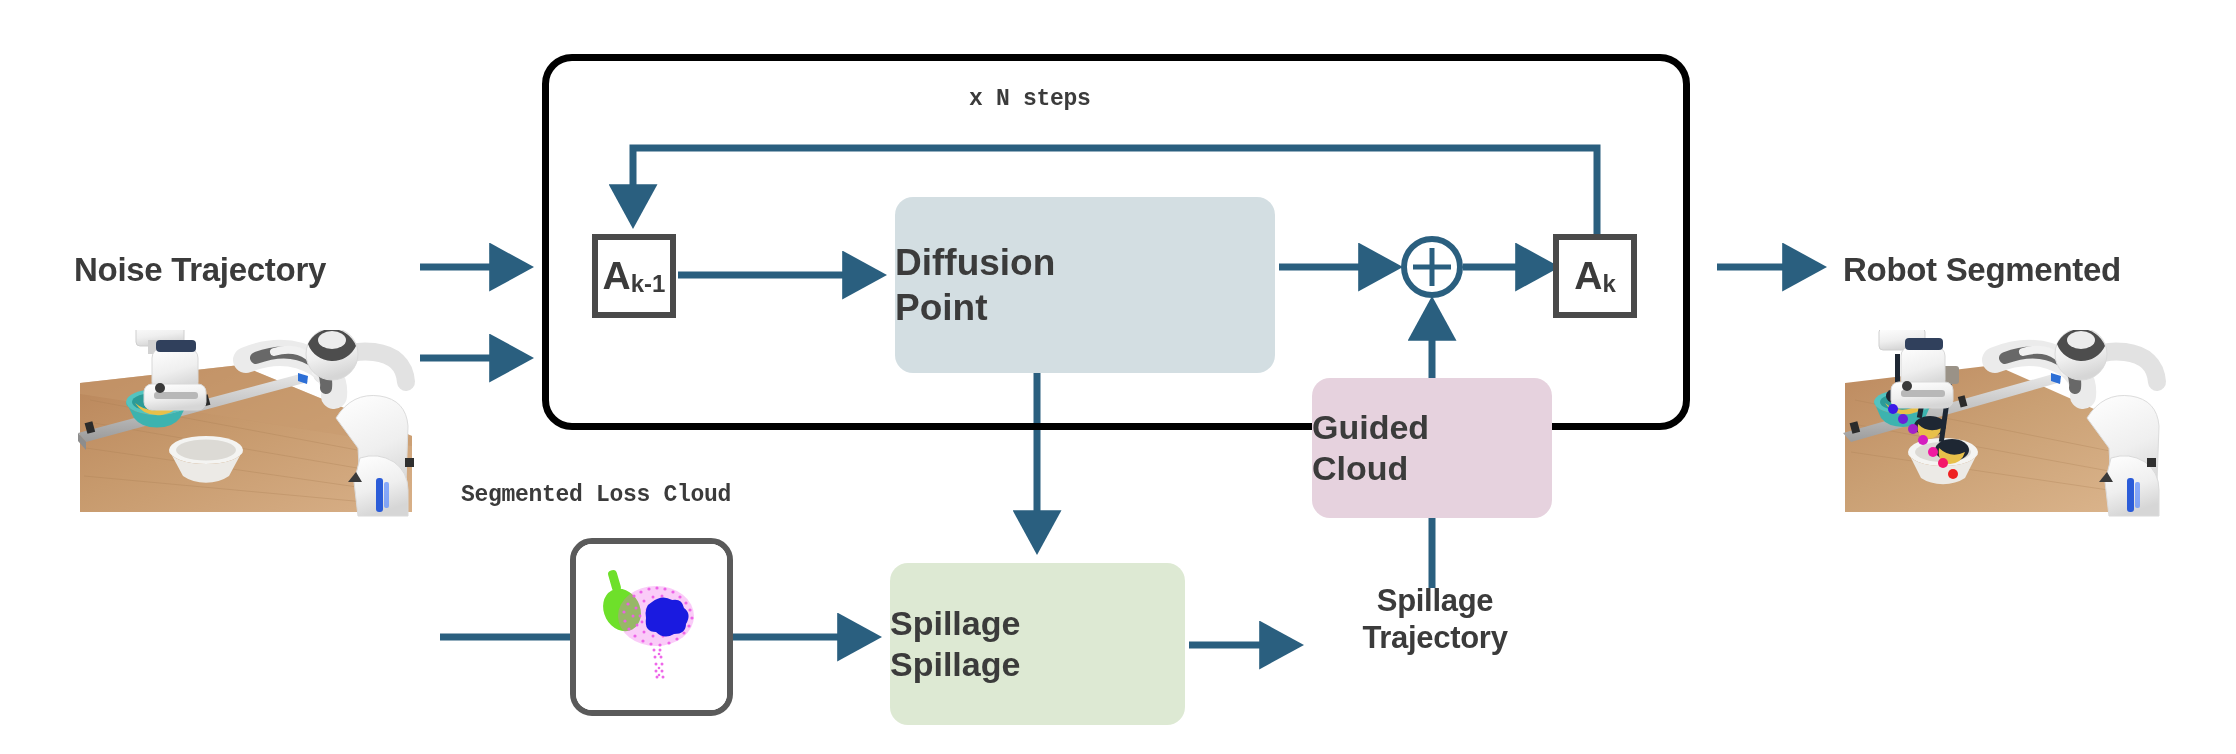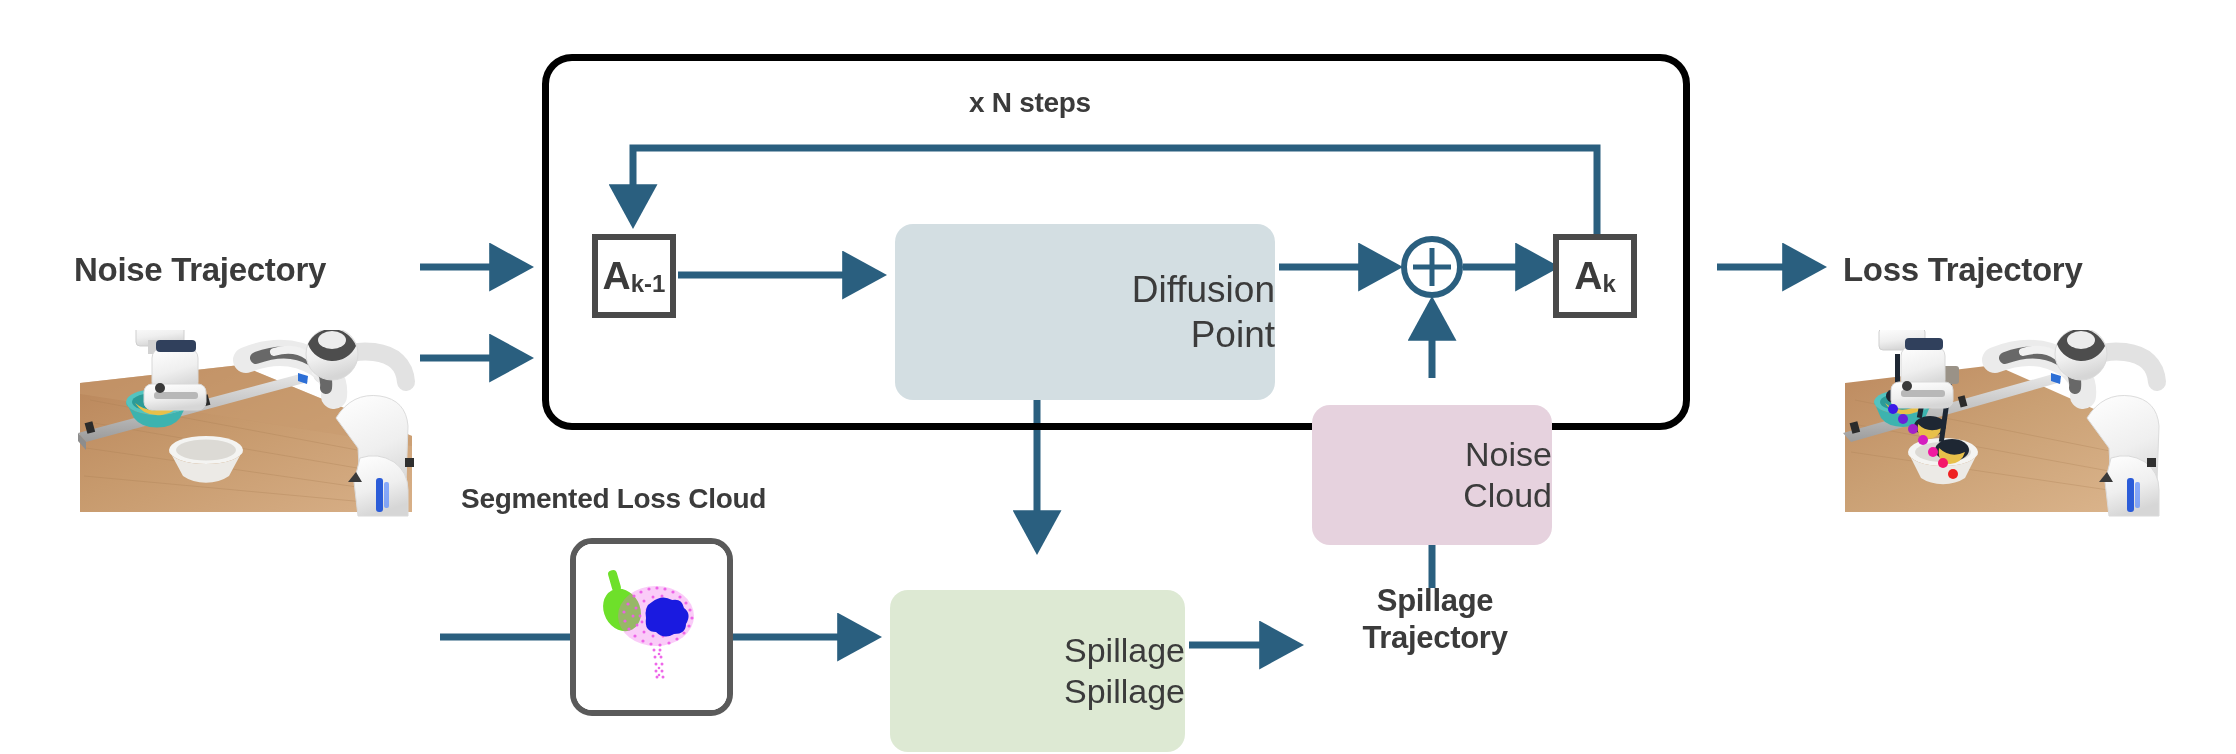--- a/index.html
+++ b/index.html
@@ -20,21 +20,21 @@
   .lbl{
     position:absolute;
     color:#3b3b3b;
     font-weight:bold;
     letter-spacing:-0.3px;
     white-space:nowrap;
     line-height:1.18;
   }
   .lbl-xl{font-size:33px;text-align:right;}
   .lbl-lg{font-size:31px;}
-  .lbl-md{font-size:28px;}
+  .lbl-md{font-size:23px;font-family:Liberation Mono, monospace;}
 
   
   #main-loop-box{
     left:542px; top:54px;
     width:1148px; height:376px;
     border:7px solid #000000;
     border-radius:30px;
     box-sizing:border-box;
     background:transparent;
   }
@@ -54,27 +54,26 @@
   }
   .abox sub{font-size:24px;line-height:0;vertical-align:baseline;position:relative;top:8px;}
 
   
   .pbox{
     position:absolute;
     border-radius:18px;
     box-sizing:border-box;
     display:flex;
     flex-direction:column;
-    align-items:flex-end;
+    align-items:flex-start;
     justify-content:center;
     color:#3b3b3b;
-    font-weight:normal;
+    font-weight:bold;
     text-align:center;
     line-height:1.22;
-    margin-top:27px;
   }
   #diffusion-policy-box{
     left:895px; top:197px; width:380px; height:176px;
     background:#d3dee2;
     font-size:37px;
   }
   #guided-loss-box{
     left:1312px; top:378px; width:240px; height:140px;
     background:#e6d2de;
     font-size:34px;
@@ -333,21 +332,21 @@
 
   <div class="abs" id="adder-node" style="left:1399px; top:234px; width:66px; height:66px;">
     <svg width="66" height="66" viewBox="0 0 66 66">
       <circle cx="33" cy="33" r="28" fill="none" stroke="#2a5f7f" stroke-width="6"></circle>
       <line x1="33" y1="14" x2="33" y2="52" stroke="#2a5f7f" stroke-width="5"></line>
       <line x1="14" y1="33" x2="52" y2="33" stroke="#2a5f7f" stroke-width="5"></line>
     </svg>
   </div>
 
   <div class="pbox" id="guided-loss-box">
-    <div>Noise</div>
+    <div>Guided</div>
     <div>Cloud</div>
   </div>
 
   <div class="pbox" id="spillage-predictor-box">
     <div>Spillage</div>
     <div>Spillage</div>
   </div>
 
   <div class="lbl lbl-lg" style="left:1345px; top:583px; text-align:center; width:180px;">
     <div>Spillage</div>
@@ -431,15 +430,15 @@
       </g>
 
       <g>
         <path d="M76 58 q10 -8 20 -2 q10 -2 12 8 q8 6 2 16 q0 10 -12 10 q-10 6 -18 -2 q-12 0 -10 -14 q-2 -12 6 -16 z" fill="#1a1ae0"></path>
       </g>
     </svg>
   </div>
 
   <div class="lbl lbl-xl" style="left:74px; top:251px;">Noise Trajectory</div>
 
-  <div class="lbl lbl-xl" style="left:1843px; top:251px;">Loss Trajectory</div>
+  <div class="lbl lbl-xl" style="left:1843px; top:251px;">Robot Segmented</div>
 
 </div>
 
 </body></html>

